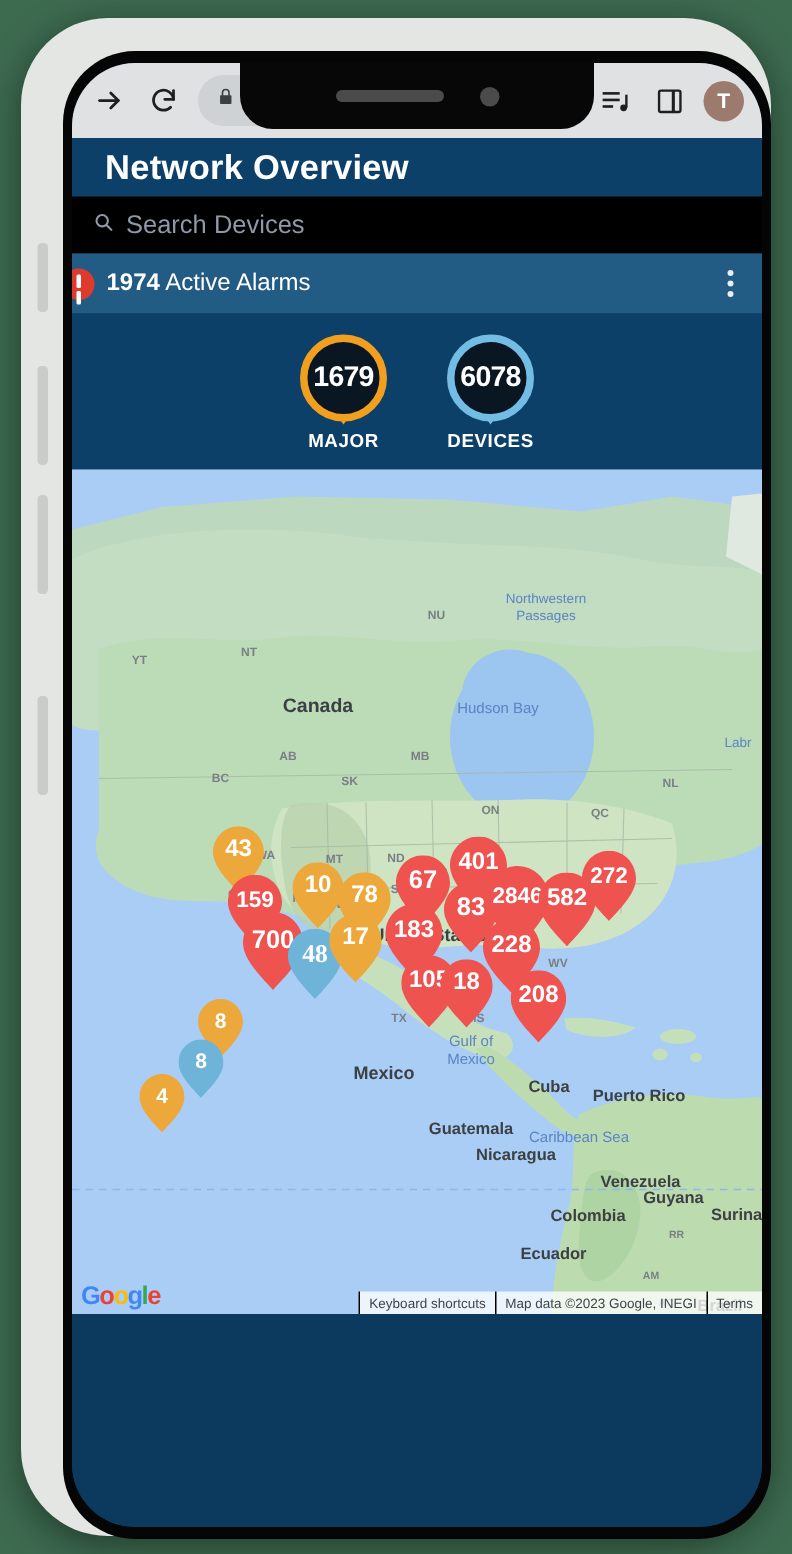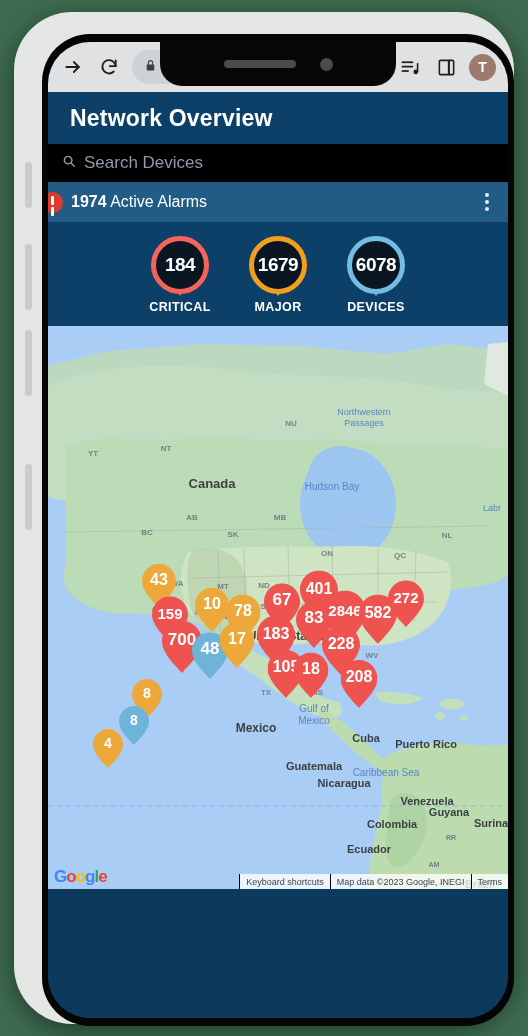--- a/index.html
+++ b/index.html
@@ -65,21 +65,21 @@
     display: flex; align-items: center; padding: 0 12px; min-width: 0;
   }
   .avatar {
     width: 27px; height: 27px; border-radius: 50%; background: #9c7b6e;
     color: #fff; font-size: 14px; font-weight: bold;
     display:flex; align-items:center; justify-content:center; flex:none;
   }
 
   
   .app-header {
-    background: #0d4068; height: 52px; display: flex; align-items: center;
+    background: #0d4068; height: 39px; display: flex; align-items: center;
     padding: 0 22px;
   }
   .app-title { color: #fff; font-size: 23px; font-weight: bold; letter-spacing: .2px; }
 
   
   .search-row {
     background: #000; height: 38px; display: flex; align-items: center;
     padding: 0 14px; gap: 8px;
   }
   .search-placeholder { color: #8e9aa8; font-size: 17px; }
@@ -247,26 +247,20 @@
           <span>Active Alarms</span>
         </div>
         <div class="kebab">
             <i></i>
             <i></i>
             <i></i>
           </div>
       </div>
 
       <div class="kpi-strip">
-        <div class="kpi">
-          <div class="ring" style="border-color: rgb(244, 100, 90); color: rgb(244, 100, 90);">
-            <span>184</span>
-          </div>
-          <div class="kpi-label">CRITICAL</div>
-        </div>
         <div class="kpi">
           <div class="ring" style="border-color: rgb(240, 160, 30); color: rgb(240, 160, 30);">
             <span>1679</span>
           </div>
           <div class="kpi-label">MAJOR</div>
         </div>
         <div class="kpi">
           <div class="ring" style="border-color: rgb(115, 188, 228); color: rgb(115, 188, 228);">
             <span>6078</span>
           </div>
@@ -394,21 +388,21 @@
                 <path d="M20,0 C31,0 40,9.2 40,20.5 C40,33 24,47 20,52 C16,47 0,33 0,20.5 C0,9.2 9,0 20,0 Z" fill="#ef5350"></path>
               </svg>
               <span class="marker-num" style="font-size: 15px;">159</span>
             </div>
             <div class="marker" style="left: 134px; top: 347px; width: 40px; height: 52px;">
               <svg width="40" height="52" viewBox="0 0 40 52">
                 <path d="M20,0 C31,0 40,9.2 40,20.5 C40,33 24,47 20,52 C16,47 0,33 0,20.5 C0,9.2 9,0 20,0 Z" fill="#ef5350"></path>
               </svg>
               <span class="marker-num" style="font-size: 17px;">700</span>
             </div>
-            <div class="marker" style="left: 162px; top: 353px; width: 36px; height: 46.8px;">
+            <div class="marker" style="left: 162px; top: 353px; width: 36px; height: 46.8px; font-family: Liberation Serif, serif;">
               <svg width="36" height="46.800000000000004" viewBox="0 0 40 52">
                 <path d="M20,0 C31,0 40,9.2 40,20.5 C40,33 24,47 20,52 C16,47 0,33 0,20.5 C0,9.2 9,0 20,0 Z" fill="#6eb4d8"></path>
               </svg>
               <span class="marker-num" style="font-size: 17px;">48</span>
             </div>
             <div class="marker" style="left: 164px; top: 306px; width: 34px; height: 44.2px;">
               <svg width="34" height="44.2" viewBox="0 0 40 52">
                 <path d="M20,0 C31,0 40,9.2 40,20.5 C40,33 24,47 20,52 C16,47 0,33 0,20.5 C0,9.2 9,0 20,0 Z" fill="#eda83c"></path>
               </svg>
               <span class="marker-num" style="font-size: 16px;">10</span>

